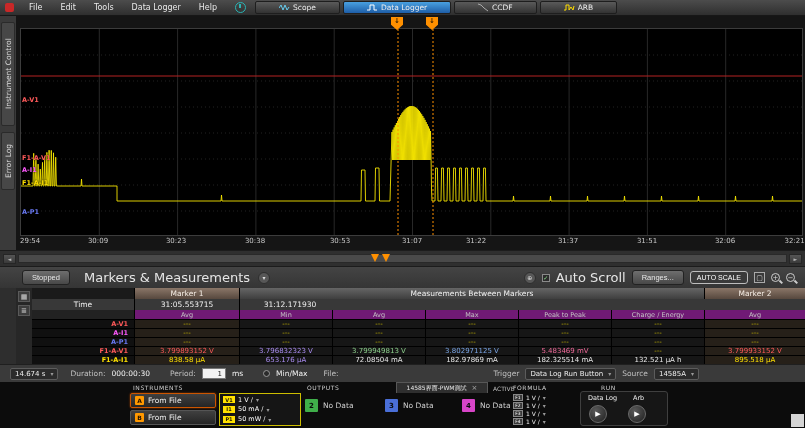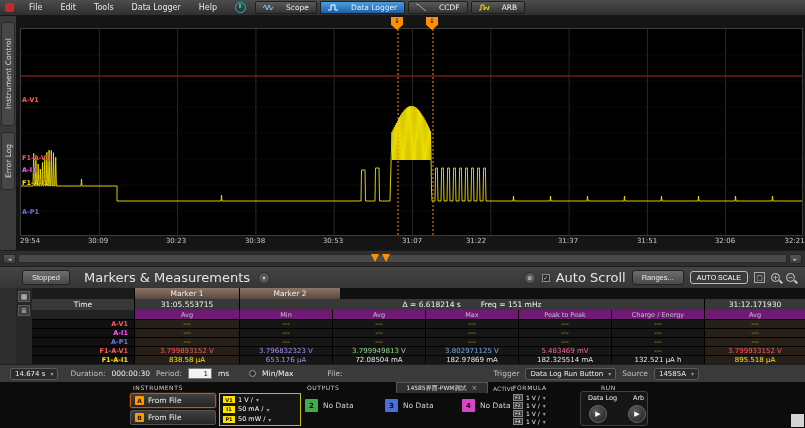--- a/index.html
+++ b/index.html
@@ -7,21 +7,21 @@
   .app{position:relative;width:805px;height:428px;background:#2e2e2e;overflow:hidden;
        font-family:"DejaVu Sans",sans-serif;-webkit-font-smoothing:antialiased;}
   
   .menubar{position:absolute;left:0;top:0;width:805px;height:16px;
     background:linear-gradient(#4c4c4c,#2f2f2f);border-bottom:1px solid #171717;
     display:flex;align-items:center;}
   .appicon{width:9px;height:9px;background:#c82828;border-radius:2px;margin:0 6px 0 5px;flex:none;}
   .menuitem{color:#e8e8e8;font-size:8px;padding:0 9px;cursor:default;}
   .pwr{width:11px;height:11px;border:1.5px solid #2ab5b5;border-radius:50%;margin:0 9px;position:relative;flex:none;}
   .pwr::after{content:"";position:absolute;left:3px;top:1px;width:1.5px;height:4px;background:#2ab5b5;}
-  .tb{height:13px;display:flex;align-items:center;gap:12px;padding:0 7px;margin-right:3px;
+  .tb{height:13px;display:flex;align-items:center;gap:3px;padding:0 23px;margin-right:3px;
       background:linear-gradient(#5a5a5a,#333);border:1px solid #1e1e1e;border-radius:2px;color:#eee;font-size:7.5px;justify-content:center;}
   .tb.active{background:linear-gradient(#49a0e0,#1e5ea8);}
   .tbicon{display:block;}
   
   .sidebar{position:absolute;left:0;top:16px;width:16px;height:234px;background:#3a3a3a;}
   .sidetab{position:absolute;left:1px;width:14px;background:#474747;border:1px solid #2a2a2a;border-radius:2px;
     color:#ddd;font-size:7.5px;writing-mode:vertical-rl;transform:rotate(180deg);
     display:flex;align-items:center;justify-content:center;}
   
   .chartwrap{position:absolute;left:16px;top:16px;width:789px;height:234px;background:#151515;}
@@ -115,21 +115,21 @@
   .orow{display:flex;align-items:center;gap:3px;font-size:6.5px;color:#fff;}
   .obadge{width:12px;height:7px;background:#ffe100;color:#201c00;font-size:5px;font-weight:bold;
     display:flex;align-items:center;justify-content:center;flex:none;}
   .grp{position:absolute;top:17px;display:flex;align-items:center;gap:5px;}
   .gsq{width:13px;height:13px;display:flex;align-items:center;justify-content:center;
     font-size:7px;font-weight:bold;color:#0a0a0a;border-radius:1px;}
   .gtext{font-size:7.5px;color:#cfcfcf;}
   .frow{position:absolute;left:513px;height:7px;display:flex;align-items:center;gap:3px;font-size:6px;color:#eee;}
   .fbadge{width:10px;height:7px;background:#3a3a3a;border:1px solid #888;color:#fff;font-size:4.5px;
     display:flex;align-items:center;justify-content:center;flex:none;}
-  .runpanel{position:absolute;left:580px;top:9px;width:68px;height:35px;background:#161616;
+  .runpanel{position:absolute;left:580px;top:9px;width:88px;height:35px;background:#161616;
     border:1px solid #3f3f3f;border-radius:3px;}
   .runlabel{position:absolute;top:2px;font-size:6.5px;color:#eee;}
   .playbtn{position:absolute;top:13px;width:18px;height:18px;border-radius:50%;
     background:radial-gradient(circle at 35% 30%,#5a5a5a,#1e1e1e);border:1px solid #6a6a6a;
     color:#fff;font-size:7px;display:flex;align-items:center;justify-content:center;}
   .grip{position:absolute;right:1px;bottom:1px;width:13px;height:13px;background:#d5d5d5;}
 </style>
 </head>
 <body>
 
@@ -203,21 +203,21 @@
     <span class="chlabel" style="top: 80px; color: rgb(255, 90, 90);">A-V1</span>
     <span class="chlabel" style="top: 138px; color: rgb(255, 90, 90);">F1-A-V1</span>
     <span class="chlabel" style="top: 150px; color: rgb(255, 90, 255);">A-I1</span>
     <span class="chlabel" style="top: 163px; color: rgb(255, 225, 0);">F1-A-I1</span>
     <span class="chlabel" style="top: 192px; color: rgb(106, 122, 245);">A-P1</span>
 
     <span class="xtick first" style="left:4px;">29:54</span>
     <span class="xtick" style="left:82px;">30:09</span>
     <span class="xtick" style="left:160px;">30:23</span>
     <span class="xtick" style="left:239px;">30:38</span>
-    <span class="xtick" style="left:317px;">30:53</span>
+    <span class="xtick" style="left:324px;">30:53</span>
     <span class="xtick" style="left:396px;">31:07</span>
     <span class="xtick" style="left:460px;">31:22</span>
     <span class="xtick" style="left:552px;">31:37</span>
     <span class="xtick" style="left:631px;">31:51</span>
     <span class="xtick" style="left:709px;">32:06</span>
     <span class="xtick last" style="left:787px;">32:21</span>
   </div>
 
   <div class="scrollrow">
     <div class="sbtn">
@@ -262,29 +262,26 @@
       </div>
     <div class="stripicon">
         <span>≣</span>
       </div>
   </div>
 
   <div class="mtable">
     <div class="trow r1">
       <div class="cell cl"></div>
       <div class="cell cm1 mbar">Marker 1</div>
+      <div class="cell cmid bbar">Measurements Between Markers</div>
       <div class="cell cm2 mbar">Marker 2</div>
     </div>
     <div class="trow r2">
       <div class="cell cl">Time</div>
       <div class="cell cm1">31:05.553715</div>
-      <div class="cell cmid delta">
-        <span>Δ = 6.618214 s</span>
-        <span>Freq = 151 mHz</span>
-      </div>
       <div class="cell cm2">31:12.171930</div>
     </div>
     <div class="trow r3">
       <div class="cell cl"></div>
       <div class="cell cm1">Avg</div>
       <div class="cell cx">Min</div>
       <div class="cell cx">Avg</div>
       <div class="cell cx">Max</div>
       <div class="cell cx">Peak to Peak</div>
       <div class="cell cx">Charge / Energy</div>
@@ -343,26 +340,26 @@
     </div>
   </div>
 
   <div class="settingsrow">
     <div class="dd">
       <span>14.674 s</span>
       <span class="ddchev">▾</span>
     </div>
     <span class="setlbl" style="margin-left:6px;">Duration:</span>
     <span class="setval">000:00:30</span>
-    <span class="setlbl" style="">Period:</span>
+    <span class="setlbl" style="margin-left:14px;">Period:</span>
     <span class="inputbox">1</span>
     <span class="setval">ms</span>
     <span class="radio" style="margin-left:14px;"></span>
     <span class="setval">Min/Max</span>
-    <span class="setlbl" style="margin-left:28px;">File:</span>
+    <span class="setlbl" style="margin-left:10px;">File:</span>
     <span class="spacer"></span>
     <span class="setlbl">Trigger</span>
     <div class="dd">
       <span>Data Log Run Button</span>
       <span class="ddchev">▾</span>
     </div>
     <span class="setlbl">Source</span>
     <div class="dd" style="margin-right:96px;">
       <span>14585A</span>
       <span class="ddchev">▾</span>

